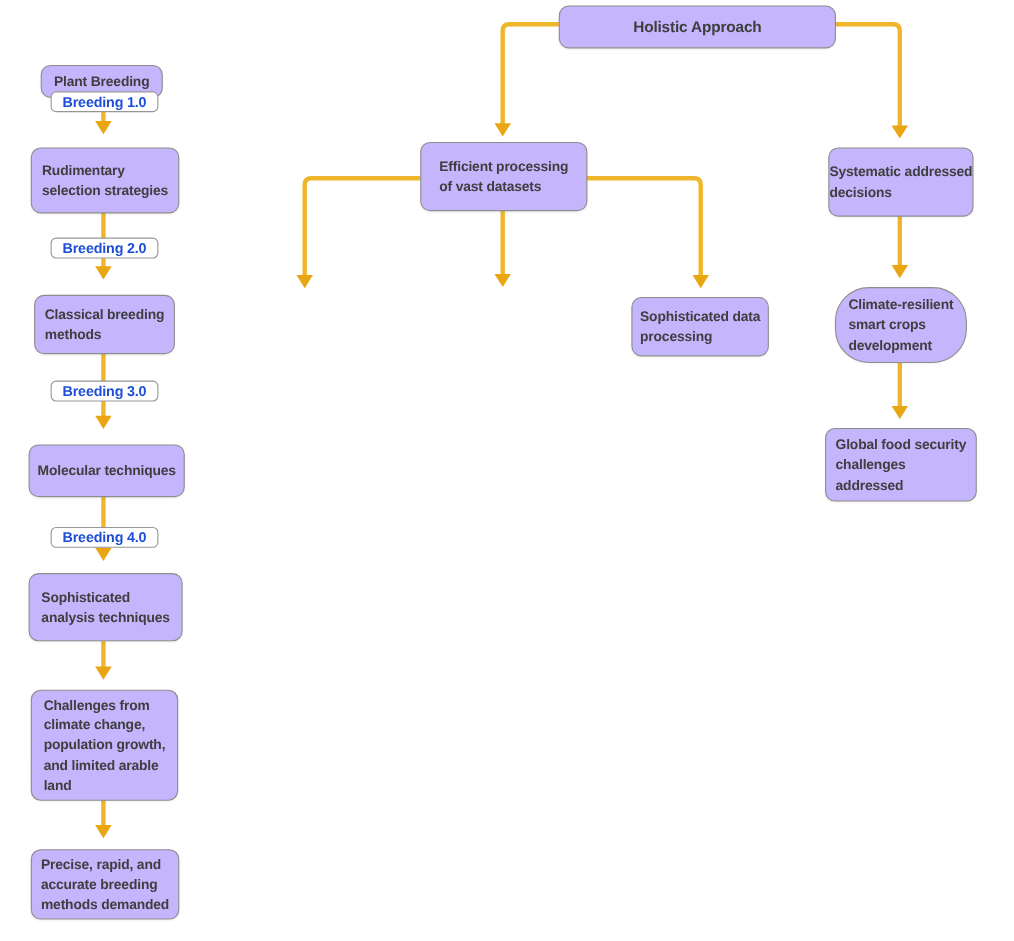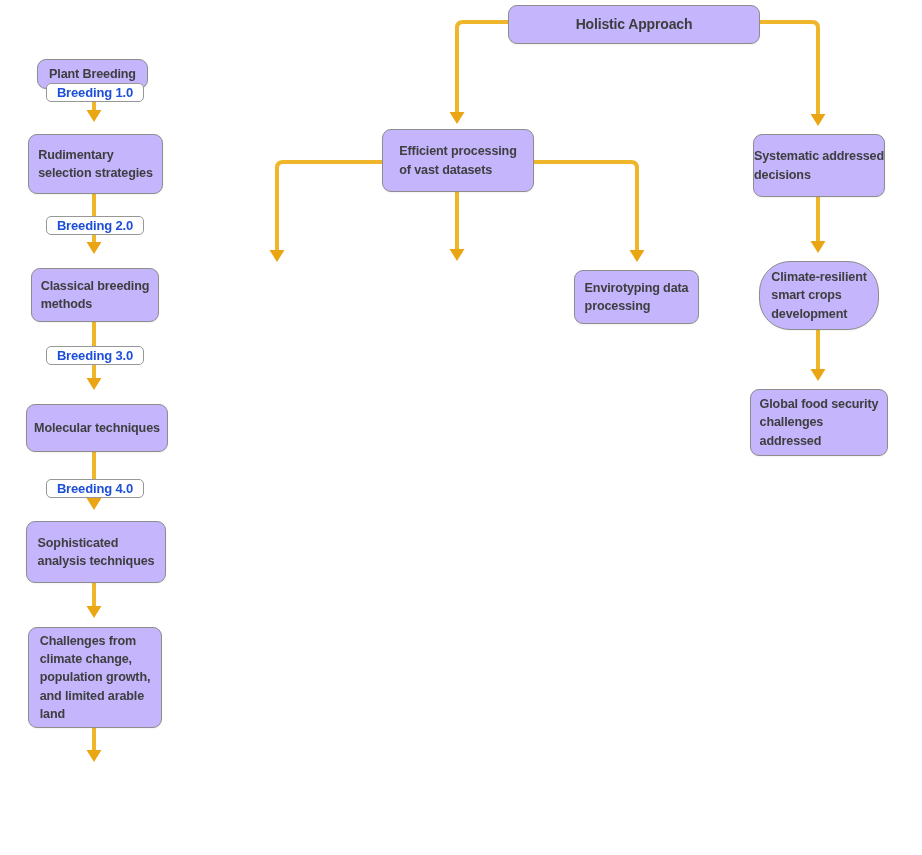--- a/index.html
+++ b/index.html
@@ -126,32 +126,35 @@
 
   <div class="node" style="left:26px;top:521px;width:138px;height:60px;">Sophisticated
 analysis techniques</div>
 
   <div class="node" style="left:28px;top:627px;width:132px;height:99px;">Challenges from
 climate change,
 population growth,
 and limited arable
 land</div>
 
+  <div class="node" style="left:28px;top:772px;width:133px;height:62px;">Precise, rapid, and
+accurate breeding
+methods demanded</div>
 
   <div class="node title" style="left:508px;top:5px;width:250px;height:37px;">Holistic Approach</div>
 
   <div class="node" style="left:382px;top:129px;width:150px;height:61px;">Efficient processing
 of vast datasets</div>
 
   <div class="node" style="left:753px;top:134px;width:130px;height:61px;">Systematic addressed
 decisions</div>
 
 
 
-  <div class="node" style="left:574px;top:270px;width:123px;height:52px;">Envirotyping data
+  <div class="node" style="left:574px;top:270px;width:123px;height:52px;">Sophisticated data
 processing</div>
 
   <div class="node" style="left:759px;top:261px;width:118px;height:67px;border-radius:31px;">Climate-resilient
 smart crops
 development</div>
 
   <div class="node" style="left:750px;top:389px;width:136px;height:65px;">Global food security
 challenges
 addressed</div>
 

